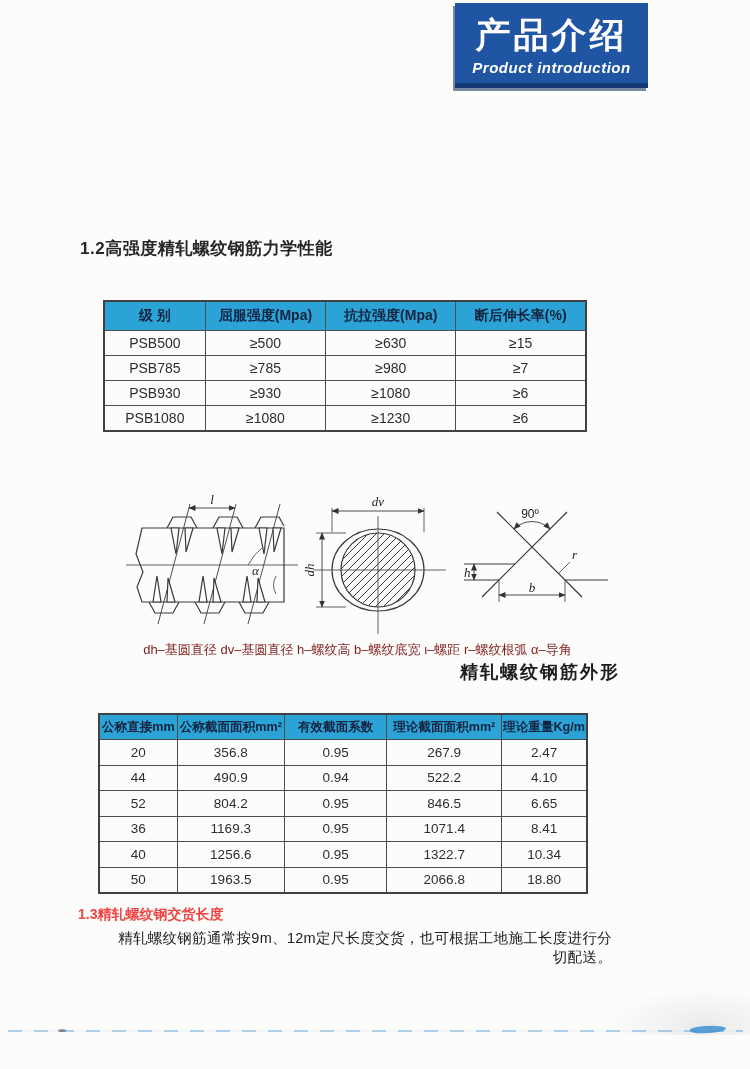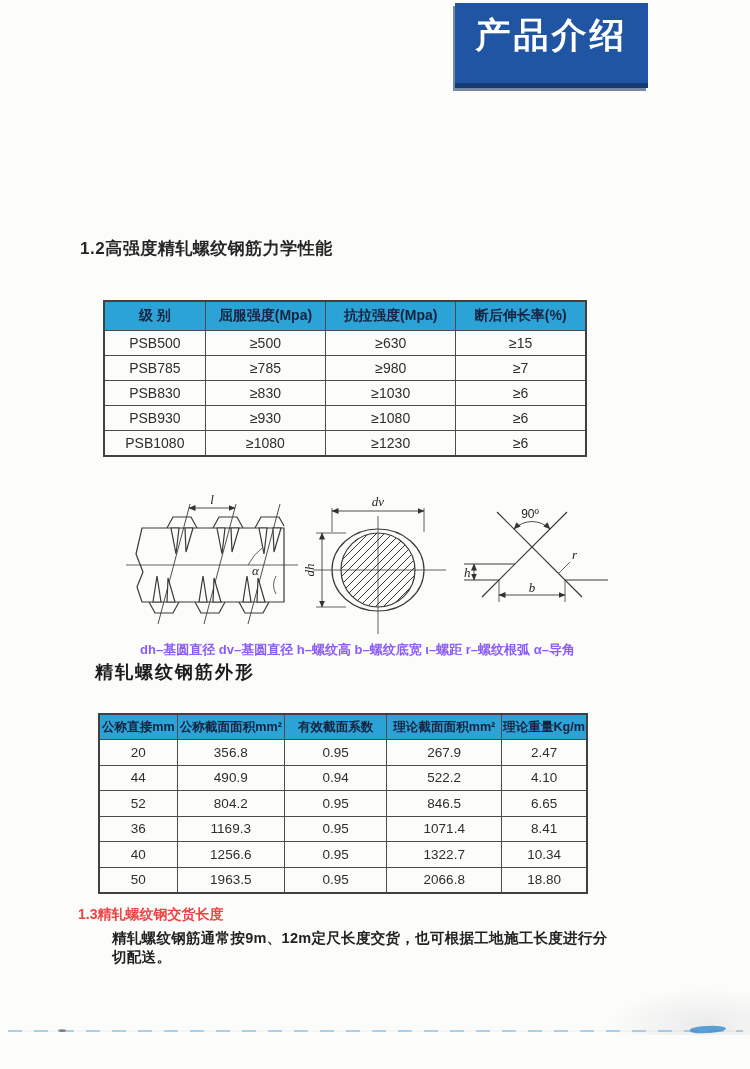--- a/index.html
+++ b/index.html
@@ -36,33 +36,33 @@
     color:#ffffff;font-size:15px;font-weight:bold;font-style:italic;
     margin-top:4px;letter-spacing:.5px;
   }
   
   .sec-heading{
     position:absolute;left:80px;top:237px;
     font-size:17px;font-weight:600;color:#262626;letter-spacing:.5px;
   }
   .caption-line{
     position:absolute;left:95px;top:641px;width:525px;text-align:center;
-    font-size:13px;font-weight:bold;color:#8b5cf6;
+    font-size:13px;font-weight:normal;color:#7f1d1d;
   }
   .fig-title{
-    position:absolute;left:95px;top:660px;width:525px;text-align:left;
+    position:absolute;left:95px;top:660px;width:525px;text-align:right;
     font-size:18px;font-weight:bold;color:#1d1d1d;letter-spacing:2px;
   }
   .sec2-heading{
     position:absolute;left:78px;top:906px;
     font-size:14px;font-weight:600;color:#ef4444;
   }
   .sec2-body{
     position:absolute;left:112px;top:929px;width:500px;
-    font-size:14.5px;font-weight:700;color:#222;letter-spacing:.3px;
+    font-size:14.5px;font-weight:400;color:#222;letter-spacing:.3px;text-align:right;
   }
   
   table{border-collapse:collapse;table-layout:fixed;background:transparent;}
   .tbl{position:absolute;border:2px solid #414141;padding-left:27px;}
   .tbl th,.tbl td{border:1.5px solid var(--line);text-align:center;vertical-align:middle;}
   .tbl th{background:var(--table-header-blue);color:#15233f;font-weight:bold;}
   .tbl td{color:var(--ink);font-weight:500;}
   #table1{left:103px;top:300px;width:484px;}
   #table1 th{height:26px;font-size:14px;}
   #table1 td{height:22px;font-size:14px;}
@@ -96,20 +96,21 @@
     background:radial-gradient(ellipse at 70% 80%, rgba(120,130,140,.14), transparent 65%);
   }
 </style>
 </head>
 <body>
 
 <div class="page">
 
   <div class="banner">
     <div class="banner-title">产品介绍</div>
+    <div class="banner-sub">Product introduction</div>
   </div>
 
   <div class="sec-heading">1.2高强度精轧螺纹钢筋力学性能</div>
 
   <table class="tbl" id="table1">
     <colgroup>
         <col style="width:21%">
         <col style="width:25%">
         <col style="width:27%">
         <col style="width:27%">
@@ -127,26 +128,20 @@
           <td>PSB500</td>
           <td>≥500</td>
           <td>≥630</td>
           <td>≥15</td>
         </tr>
         <tr>
           <td>PSB785</td>
           <td>≥785</td>
           <td>≥980</td>
           <td>≥7</td>
-        </tr>
-        <tr>
-          <td>PSB830</td>
-          <td>≥830</td>
-          <td>≥1030</td>
-          <td>≥6</td>
         </tr>
         <tr>
           <td>PSB930</td>
           <td>≥930</td>
           <td>≥1080</td>
           <td>≥6</td>
         </tr>
         <tr>
           <td>PSB1080</td>
           <td>≥1080</td>

